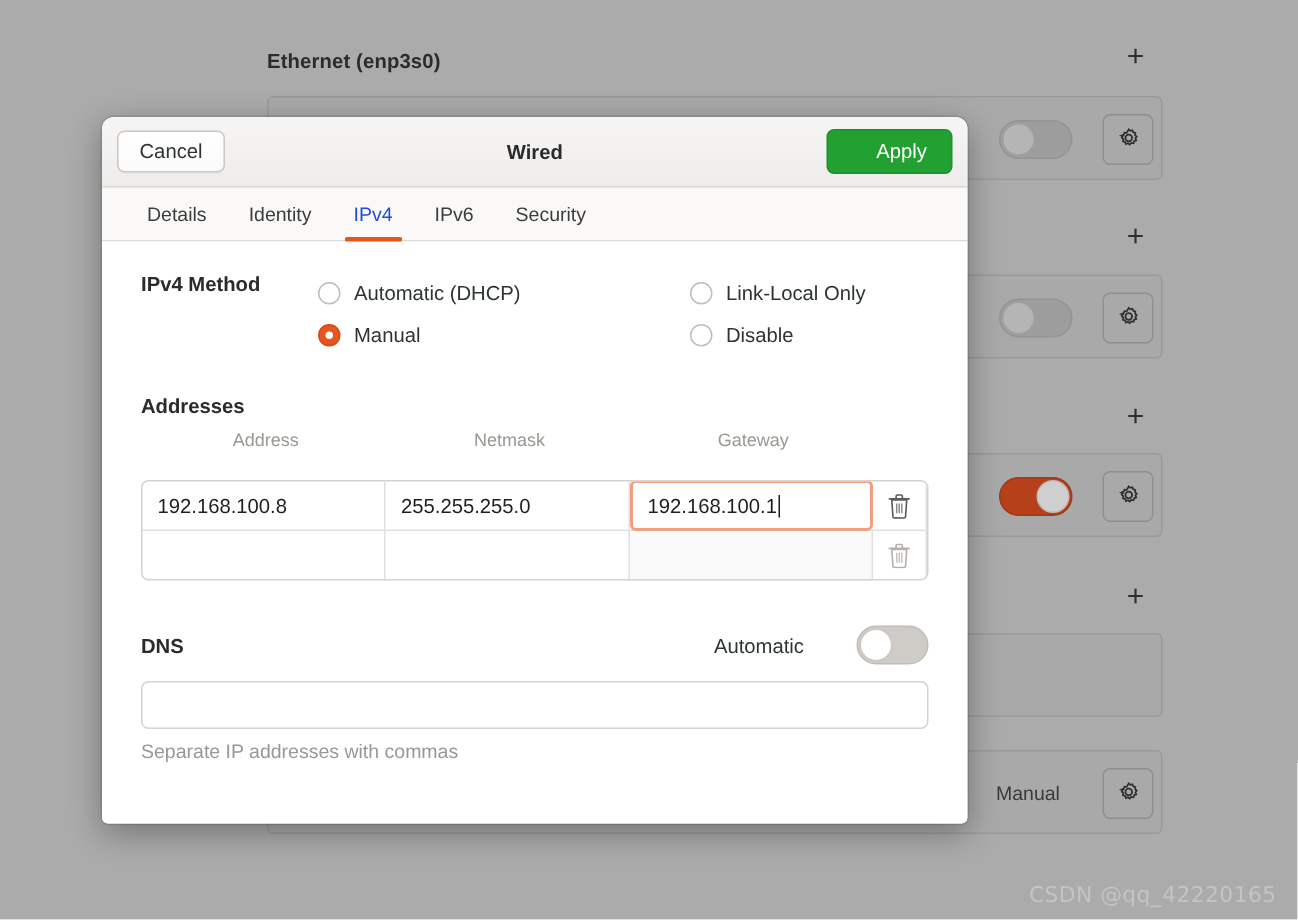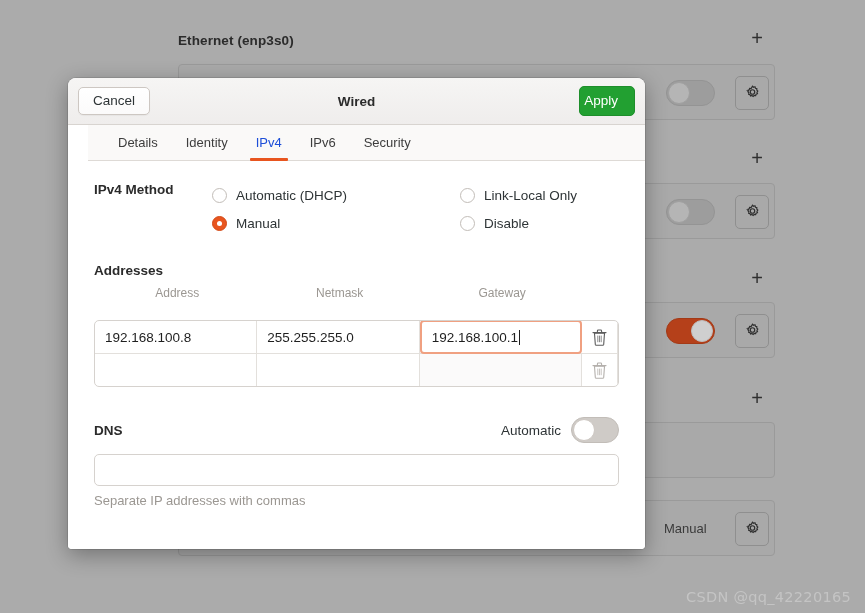--- a/index.html
+++ b/index.html
@@ -148,37 +148,36 @@
     color: #2b2b2b;
     pointer-events: none;
   }
   #apply-button {
     margin-left: auto;
     font-size: 13.5px;
     color: #ffffff;
     background: #22a031;
     border: 1px solid #1e8e2b;
     border-radius: 5px;
-    padding: 6px 16px 7px 4px;
+    padding: 6px 16px 7px 32px;
     cursor: pointer;
     font-family: "Liberation Sans", sans-serif;
     position: relative;
     z-index: 2;
   }
 
   
   #dialog-tabs {
     height: 36px;
     background: #faf9f8;
     border-bottom: 1px solid #dedad6;
     display: flex;
     align-items: stretch;
     padding-left: 16px;
     box-sizing: border-box;
-    margin-left: 20px;
   }
   .tab {
     display: flex;
     align-items: center;
     padding: 0 14px;
     font-size: 13px;
     color: #3d3d3d;
     cursor: pointer;
     position: relative;
   }
@@ -306,20 +305,21 @@
     align-items: center;
     justify-content: center;
   }
   .del-cell svg { display: block; }
 
   
   #dns-row {
     margin-top: 30px;
     display: flex;
     align-items: center;
+    gap: 25px;
   }
   #dns-auto-label {
     margin-left: auto;
     font-size: 13.5px;
     color: #2e3436;
     margin-right: 10px;
   }
   #dns-toggle {
     width: 48px; height: 26px;
     border-radius: 13px;

